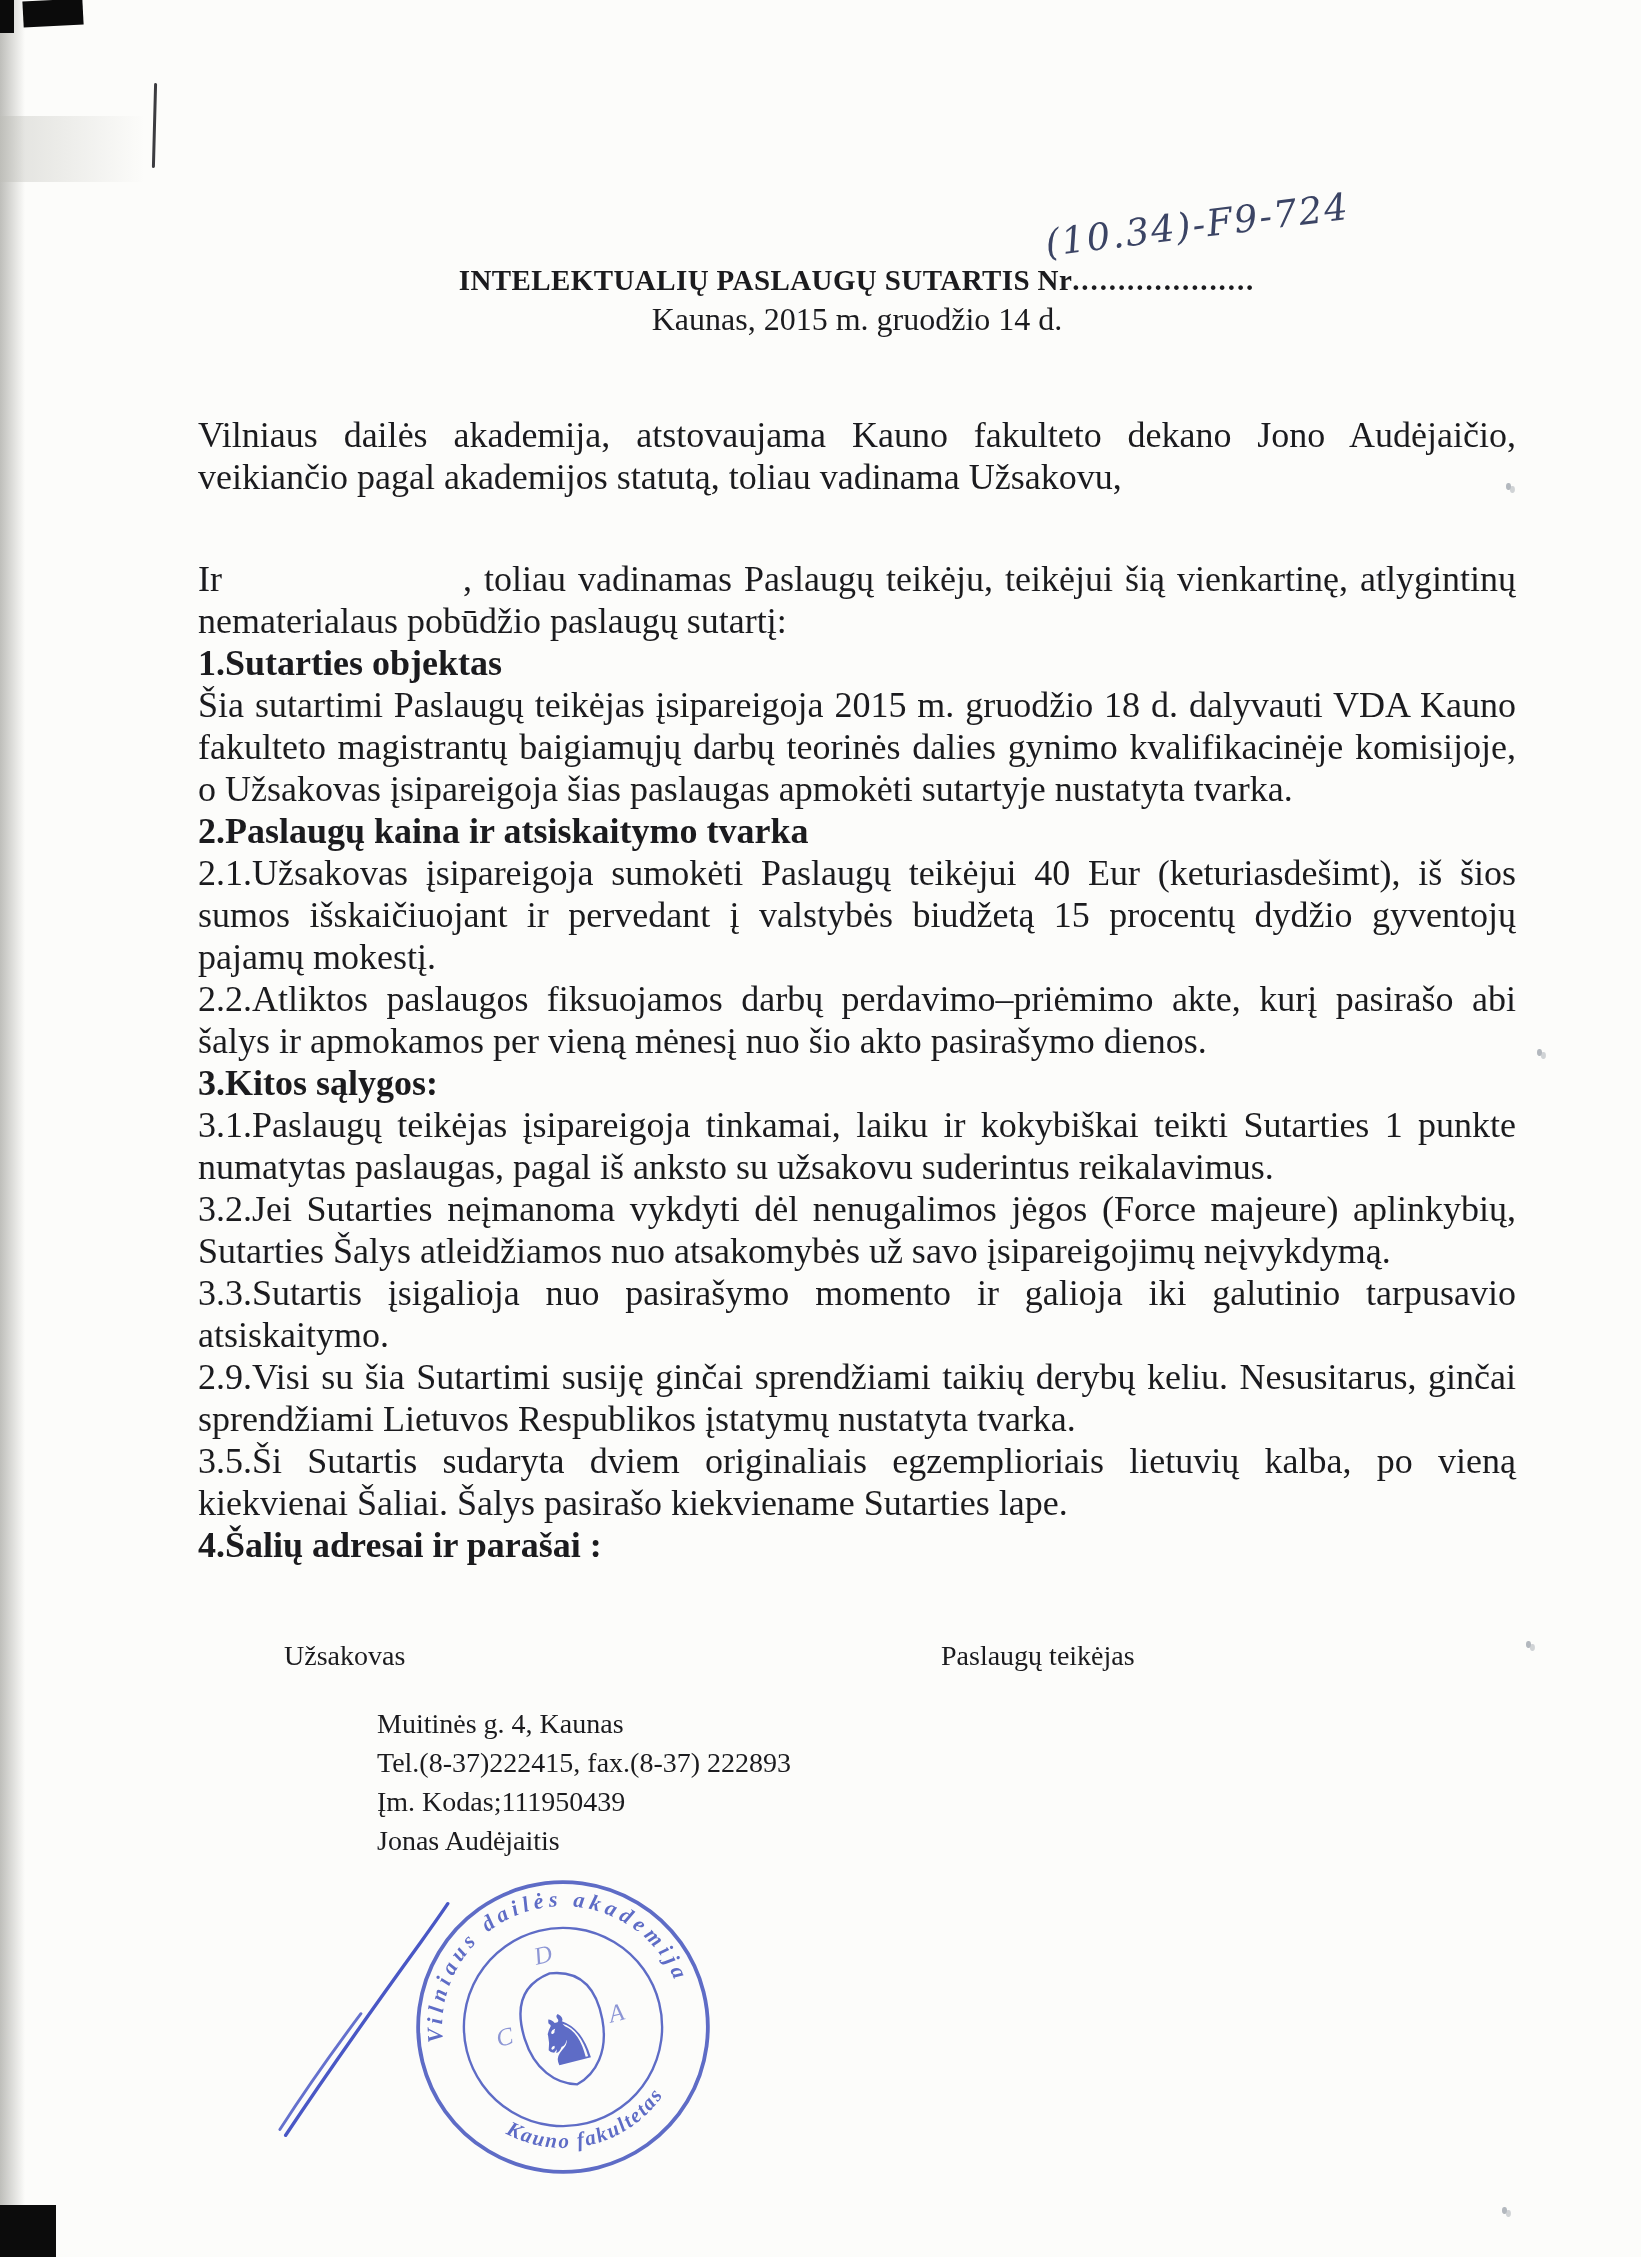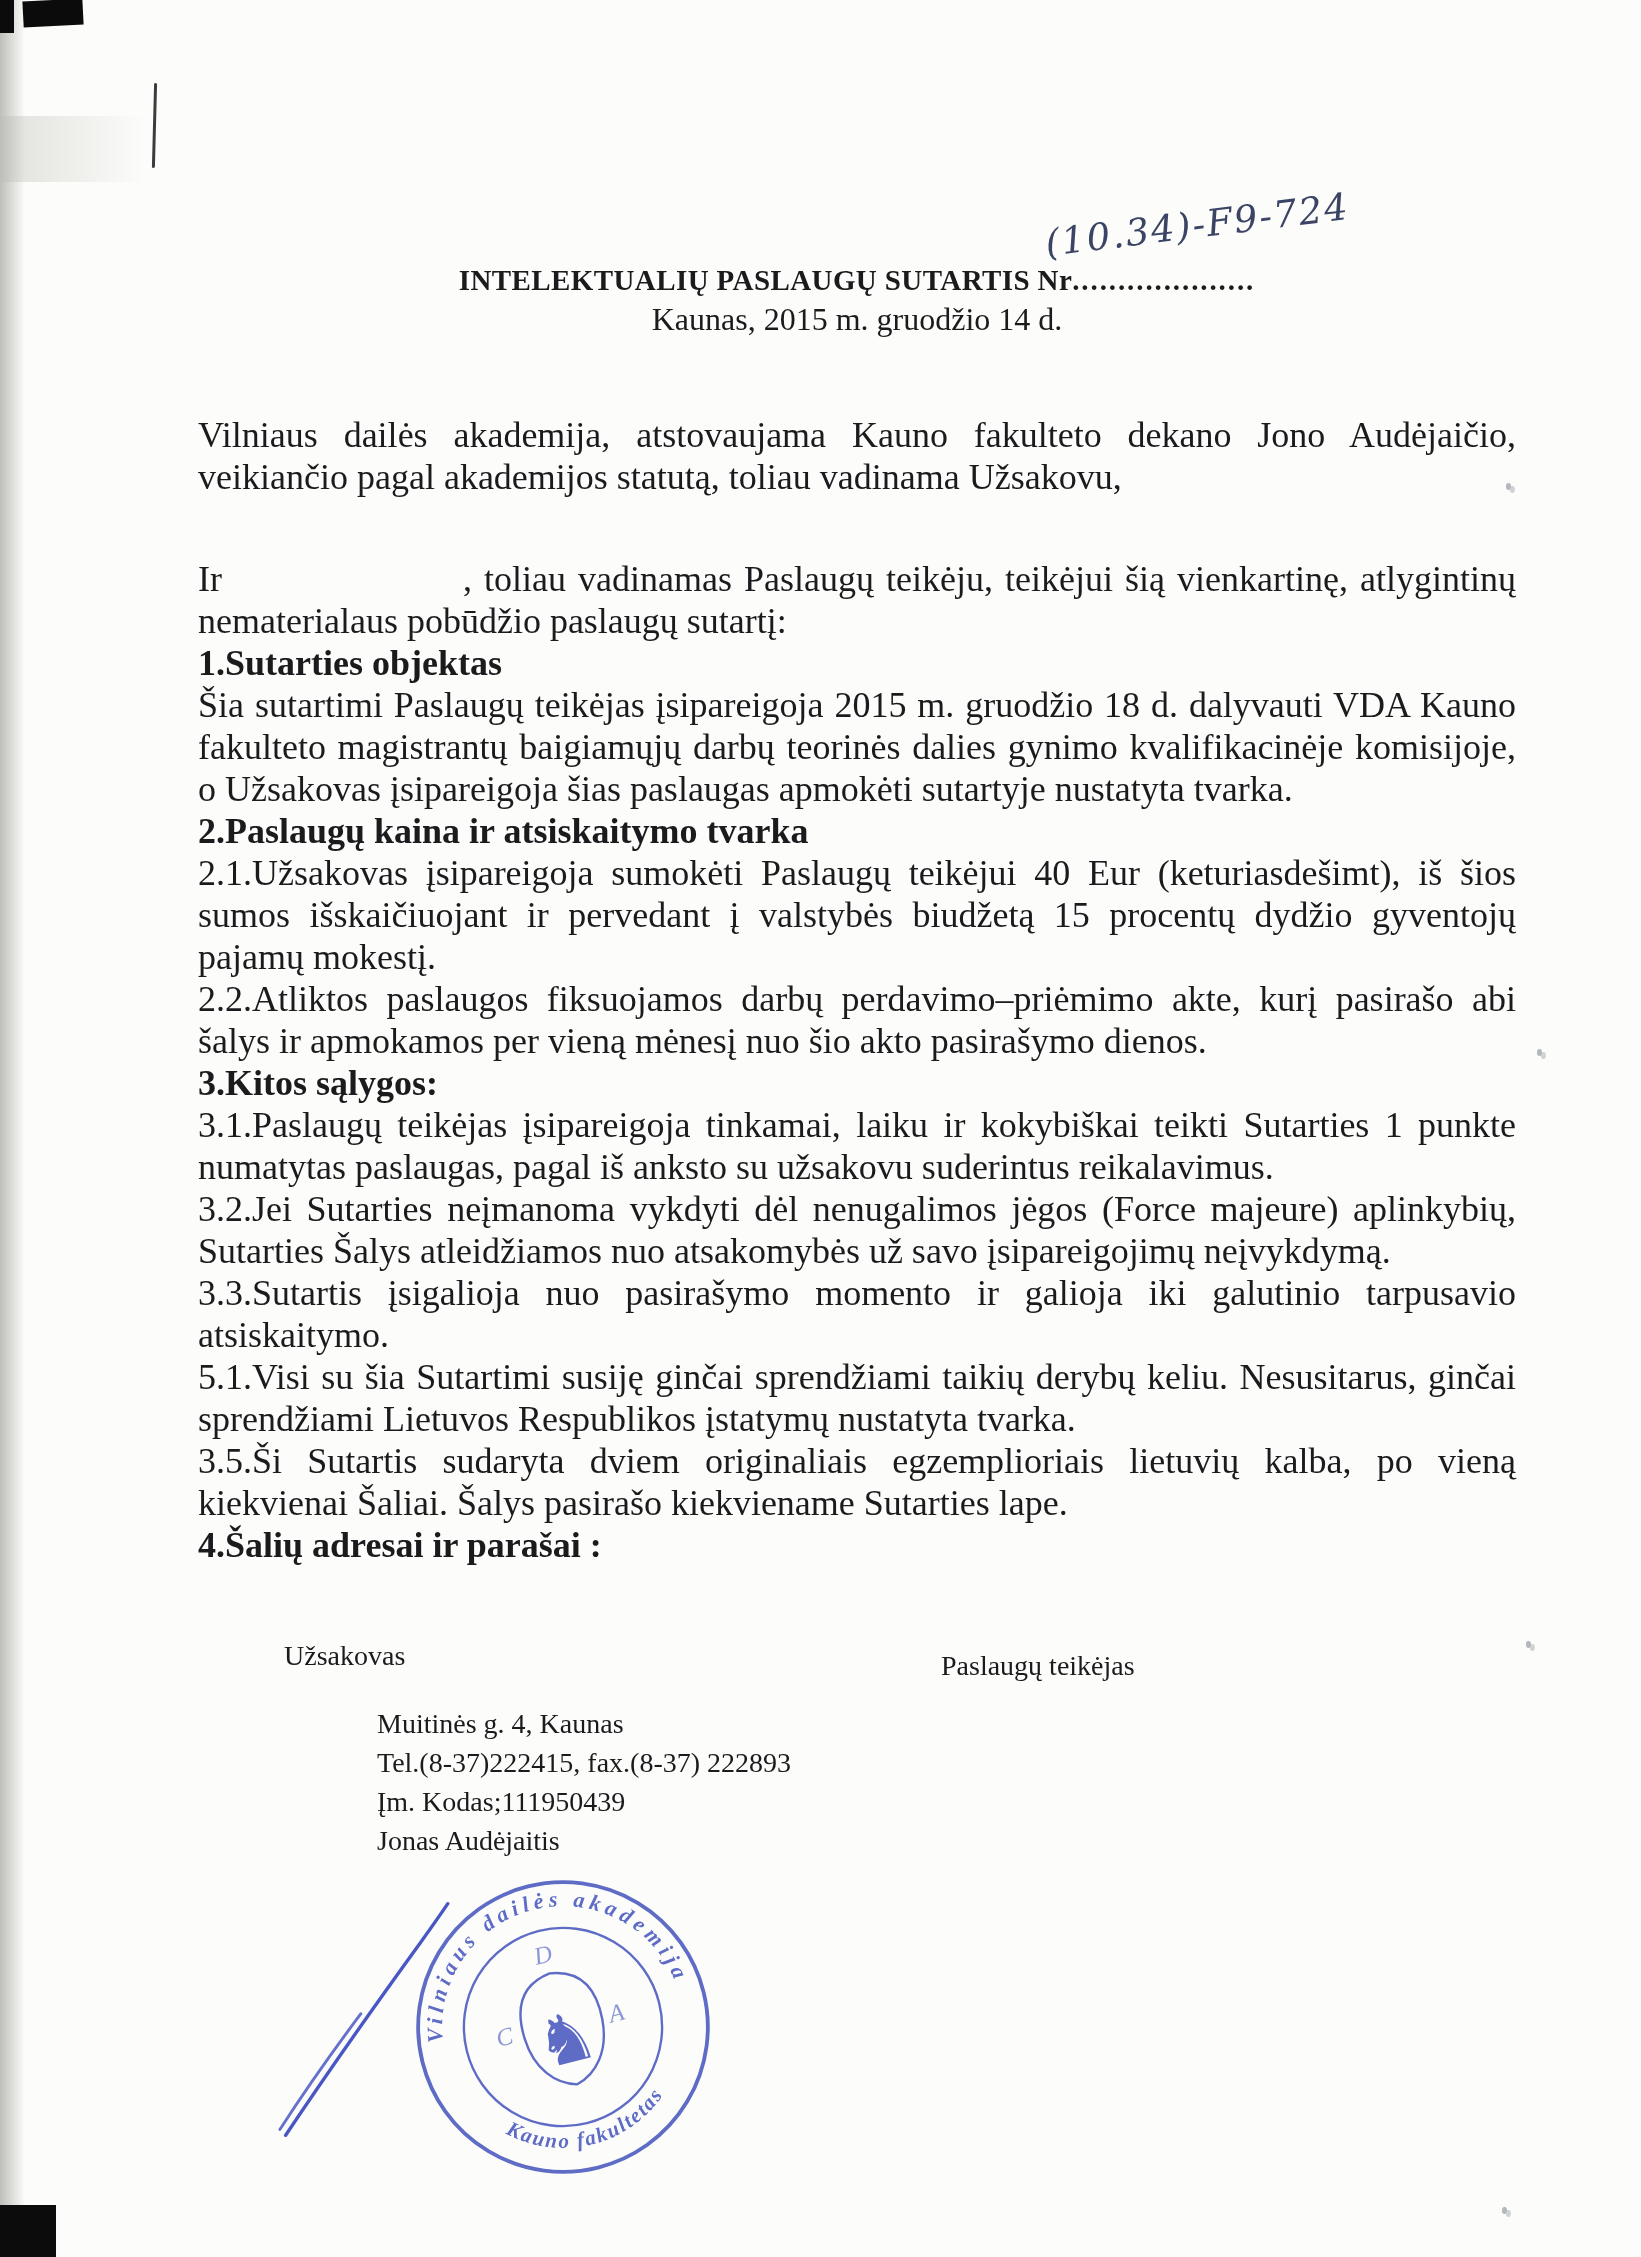--- a/index.html
+++ b/index.html
@@ -38,21 +38,21 @@
   .date-line { text-align:center; font-size:32px; line-height:39px; }
   p.body { margin:0; font-size:36px; line-height:42px; text-align:justify; }
   p.p1 { margin-top:75px; }
   p.p2 { margin-top:60px; }
   .heading { font-weight:bold; text-align:left; }
   .blank-space { display:inline-block; width:241px; }
 
   .sign-area { position:relative; }
   .parties-row { position:relative; margin-top:70px; height:39px; font-size:28px; line-height:39px; }
   .party-left { margin-left:86px; }
-  .party-right { position:absolute; left:743px; top:10px; }
+  .party-right { position:absolute; left:743px; top:0; }
   .address { margin-top:29px; margin-left:179px; font-size:28px; line-height:39px; }
 
   .handwriting {
     position:absolute; left:850px; top:-39px;
     font-family:"DejaVu Serif", cursive;
     font-style:italic; font-size:37px; letter-spacing:1.9px;
     color:#3b4464;
     transform:rotate(-7deg); transform-origin:left bottom;
     white-space:nowrap;
   }
@@ -93,21 +93,21 @@
     <p class="body">Šia sutartimi Paslaugų teikėjas įsipareigoja 2015 m. gruodžio 18 d. dalyvauti VDA Kauno fakulteto magistrantų baigiamųjų darbų teorinės dalies gynimo kvalifikacinėje komisijoje, o Užsakovas įsipareigoja šias paslaugas apmokėti sutartyje nustatyta tvarka.</p>
 
     <p class="body heading">2.Paslaugų kaina ir atsiskaitymo tvarka</p>
     <p class="body">2.1.Užsakovas įsipareigoja sumokėti Paslaugų teikėjui 40 Eur (keturiasdešimt), iš šios sumos išskaičiuojant ir pervedant į valstybės biudžetą 15 procentų dydžio gyventojų pajamų mokestį.</p>
     <p class="body">2.2.Atliktos paslaugos fiksuojamos darbų perdavimo–priėmimo akte, kurį pasirašo abi šalys ir apmokamos per vieną mėnesį nuo šio akto pasirašymo dienos.</p>
 
     <p class="body heading">3.Kitos sąlygos:</p>
     <p class="body">3.1.Paslaugų teikėjas įsipareigoja tinkamai, laiku ir kokybiškai teikti Sutarties 1 punkte numatytas paslaugas, pagal iš anksto su užsakovu suderintus reikalavimus.</p>
     <p class="body">3.2.Jei Sutarties neįmanoma vykdyti dėl nenugalimos jėgos (Force majeure) aplinkybių, Sutarties Šalys atleidžiamos nuo atsakomybės už savo įsipareigojimų neįvykdymą.</p>
     <p class="body">3.3.Sutartis įsigalioja nuo pasirašymo momento ir galioja iki galutinio tarpusavio atsiskaitymo.</p>
-    <p class="body">5.1.Visi su šia Sutartimi susiję ginčai sprendžiami taikių derybų keliu. Nesusitarus, ginčai sprendžiami Lietuvos Respublikos įstatymų nustatyta tvarka.</p>
+    <p class="body">2.9.Visi su šia Sutartimi susiję ginčai sprendžiami taikių derybų keliu. Nesusitarus, ginčai sprendžiami Lietuvos Respublikos įstatymų nustatyta tvarka.</p>
     <p class="body">3.5.Ši Sutartis sudaryta dviem originaliais egzemplioriais lietuvių kalba, po vieną kiekvienai Šaliai. Šalys pasirašo kiekviename Sutarties lape.</p>
 
     <p class="body heading">4.Šalių adresai ir parašai :</p>
 
     <div class="sign-area">
       <div class="parties-row">
         <span class="party-left">Užsakovas</span>
         <span class="party-right">Paslaugų teikėjas</span>
       </div>
 

